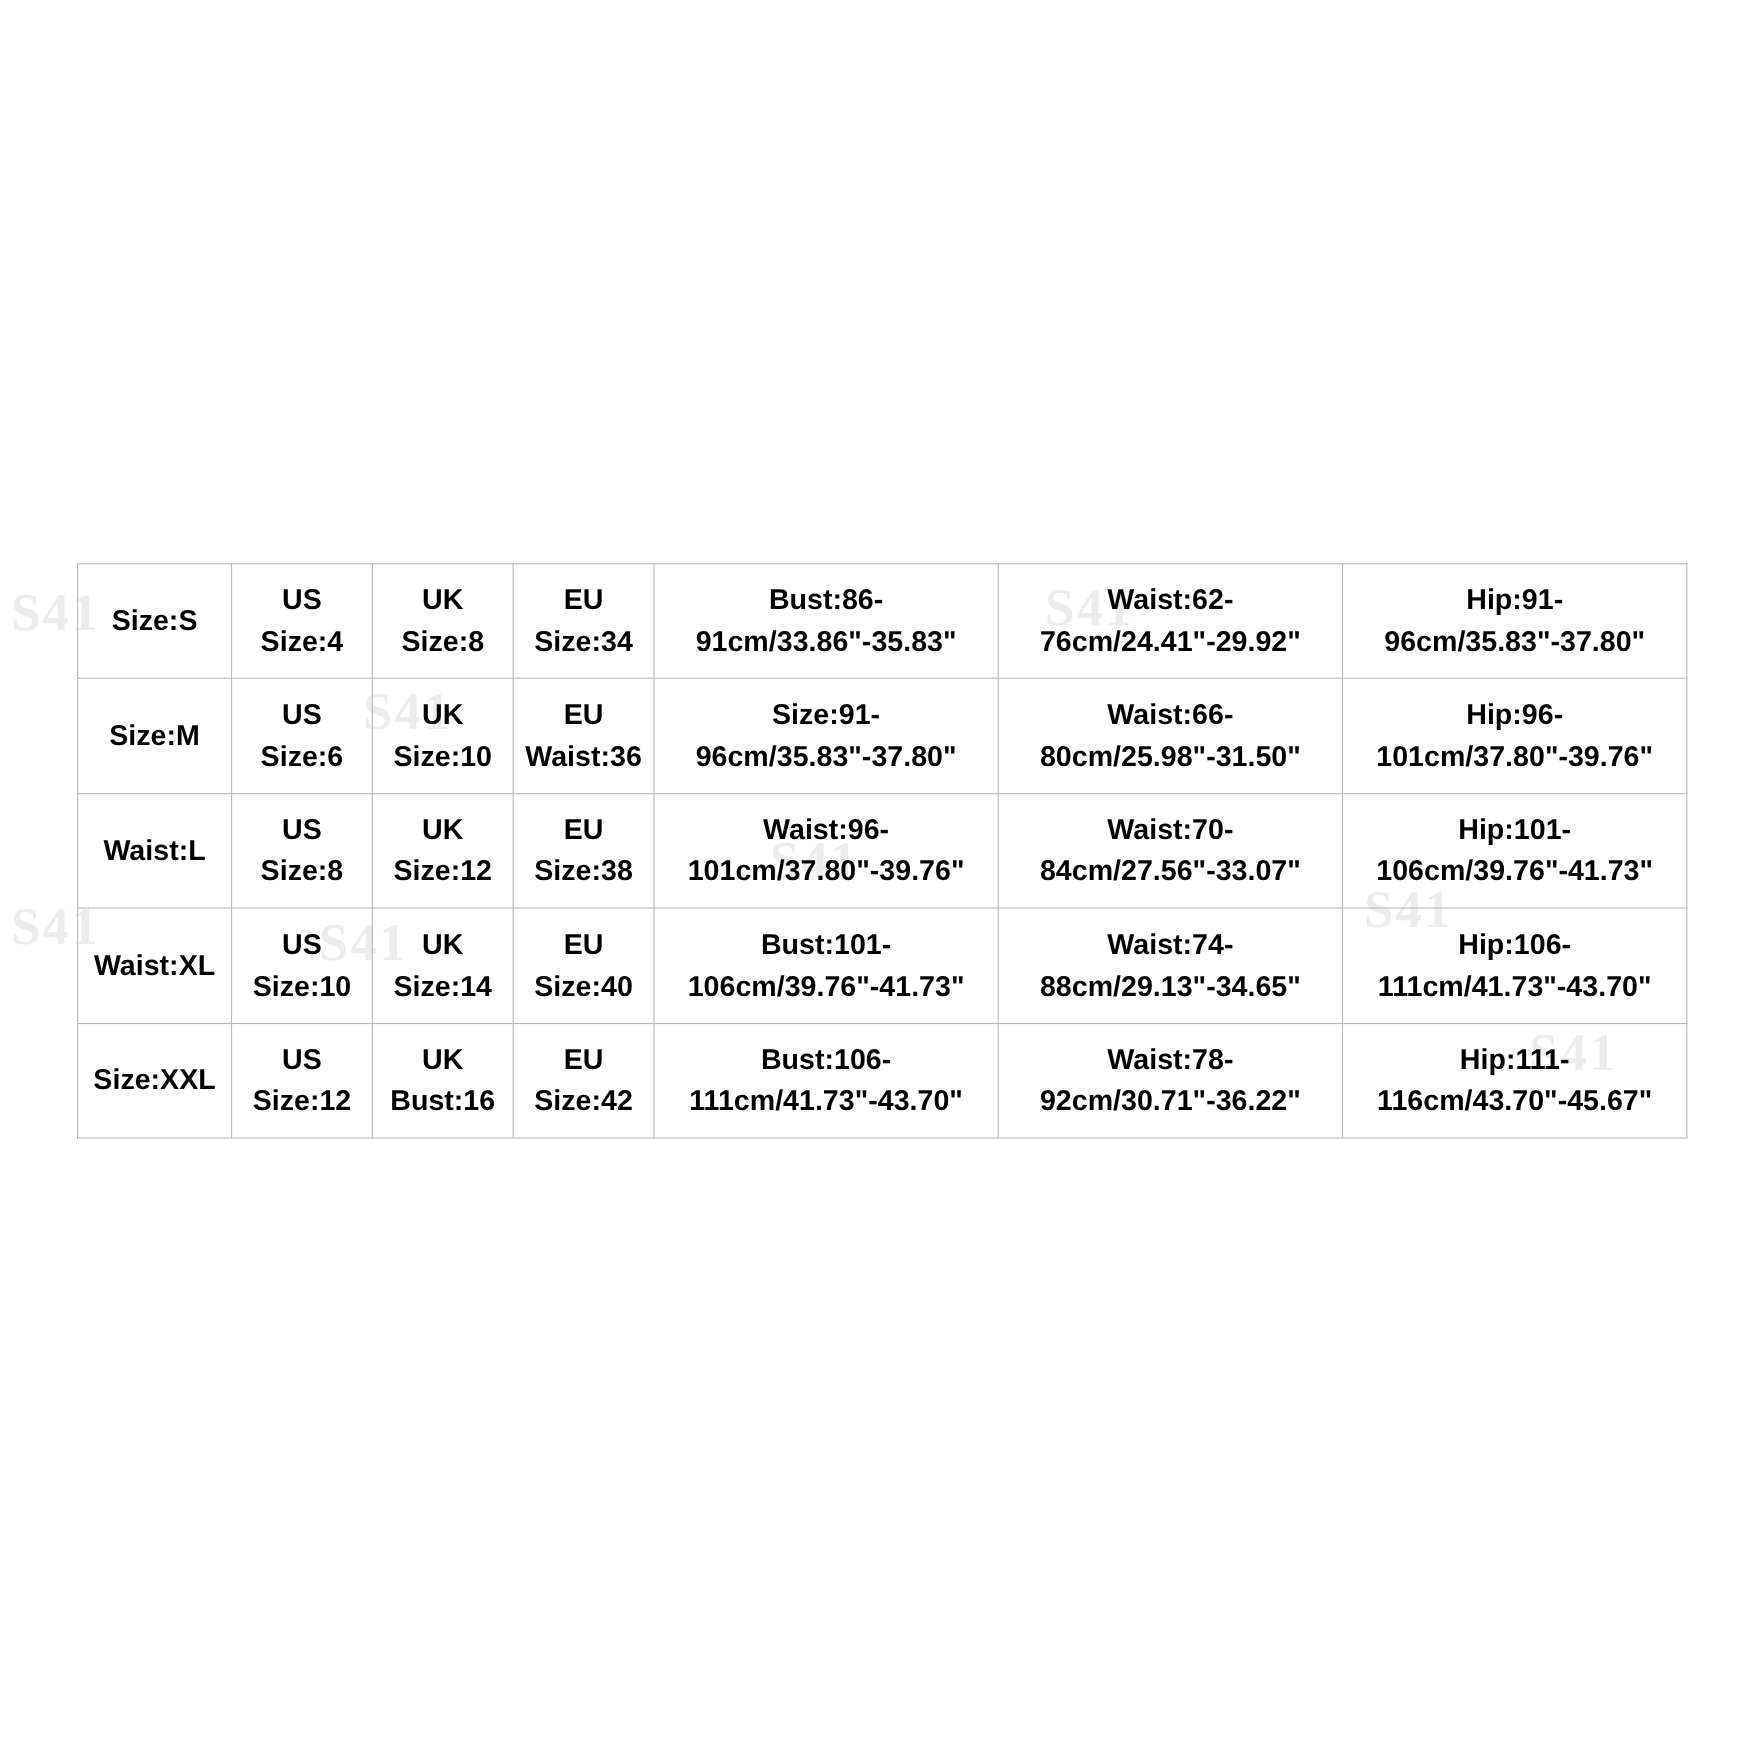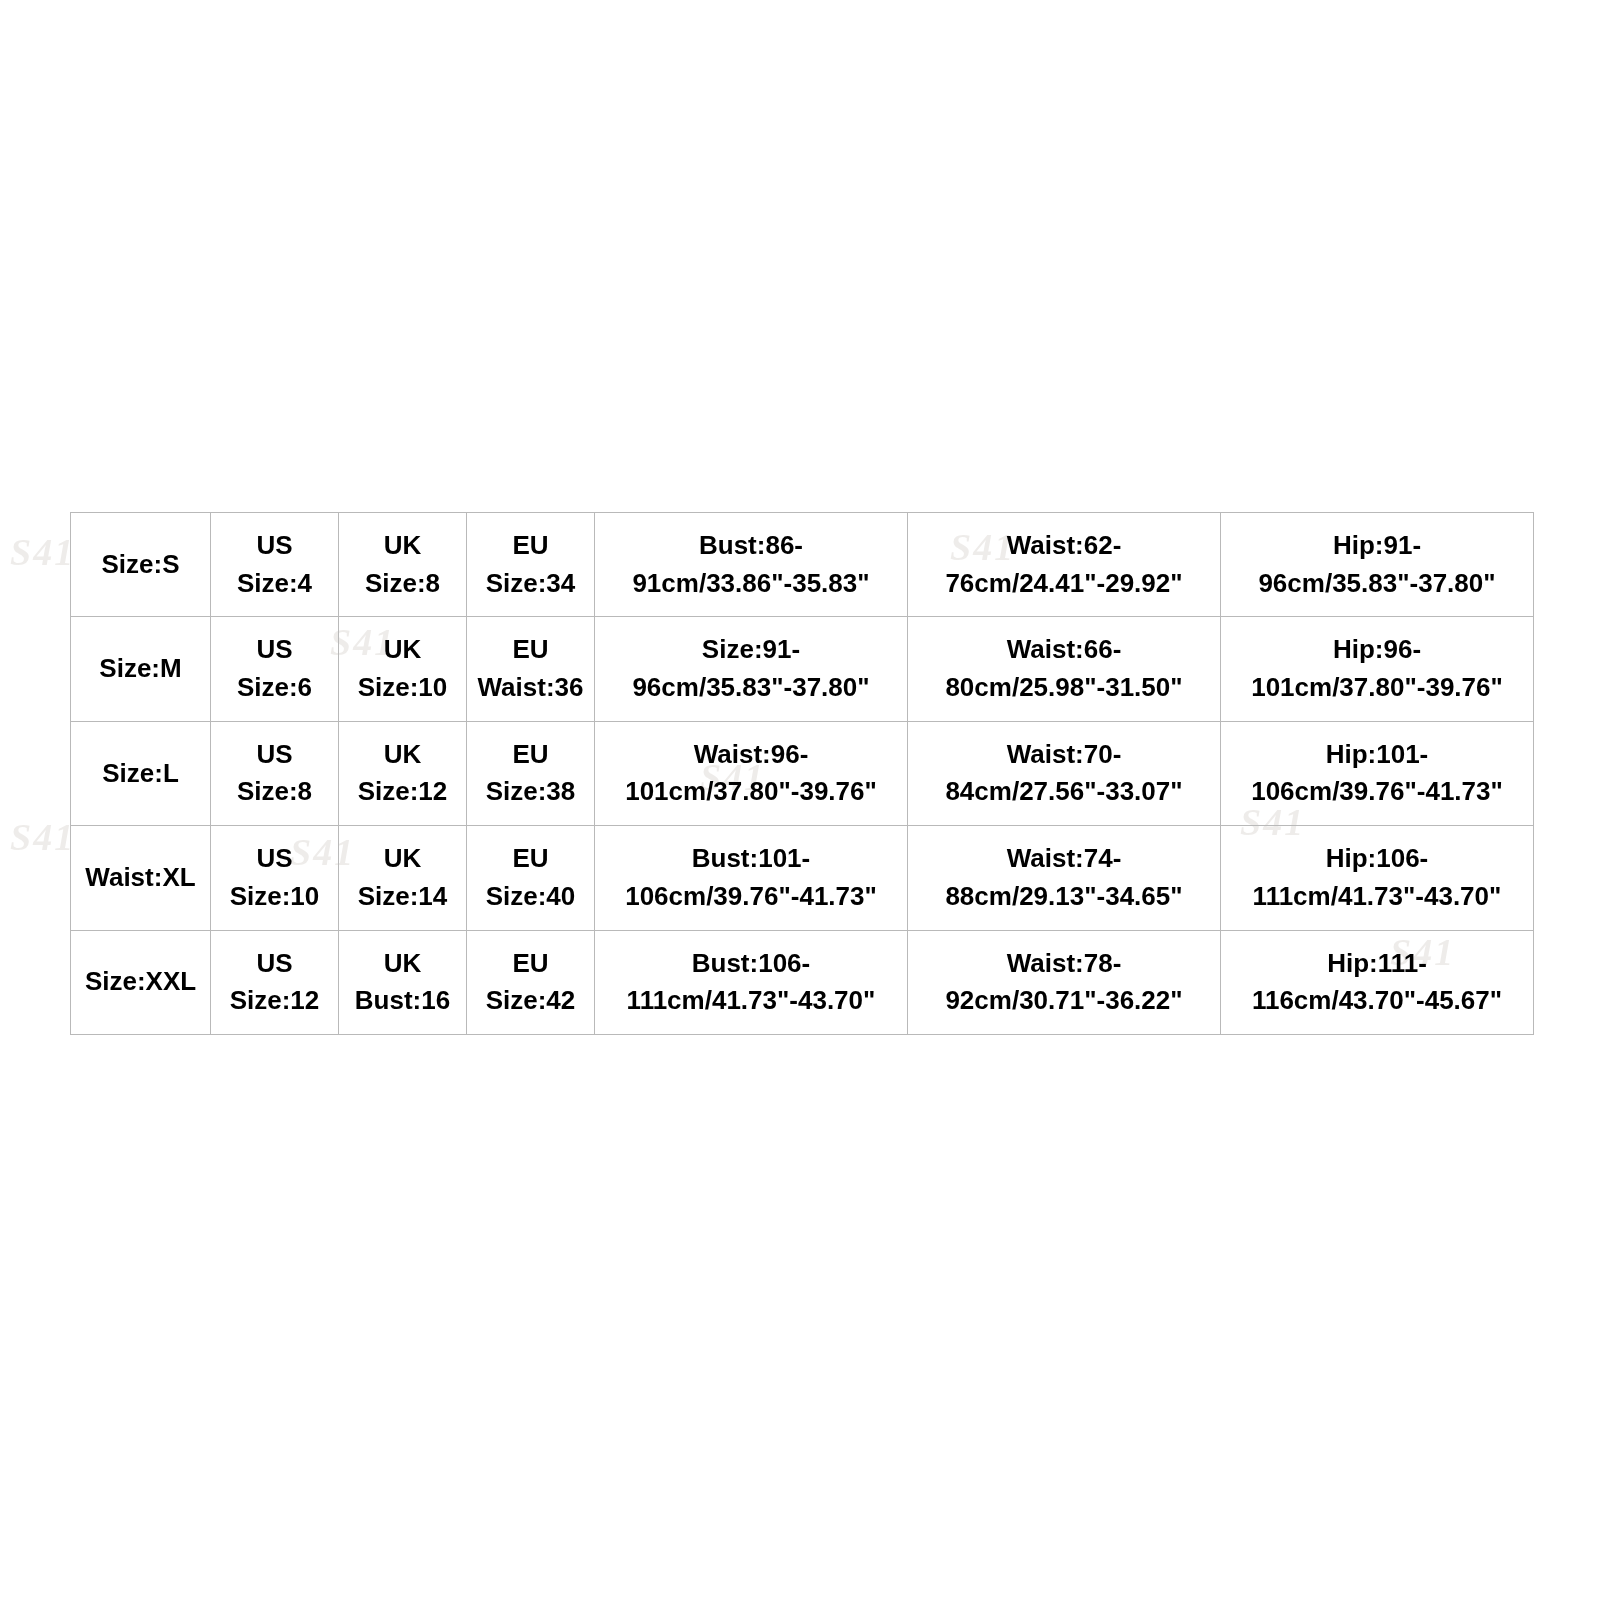--- a/index.html
+++ b/index.html
@@ -46,28 +46,27 @@
   col.c-uk    { width: 128px; }
   col.c-eu    { width: 128px; }
   col.c-meas  { width: 313px; }
 
   .cell-line { display: block; }
 
   
   .watermark {
     position: absolute;
     color: rgba(160, 150, 140, 0.18);
-    font-size: 38px;
+    font-size: 48px;
     font-weight: bold;
     font-family: "Liberation Serif", serif;
     letter-spacing: 2px;
     pointer-events: none;
     user-select: none;
     white-space: nowrap;
-    font-style: italic;
   }
   .wm1 { left: 10px;   top: 530px; }
   .wm2 { left: 330px;  top: 620px; }
   .wm3 { left: 950px;  top: 525px; }
   .wm4 { left: 700px;  top: 755px; }
   .wm5 { left: 1240px; top: 800px; }
   .wm6 { left: 10px;   top: 815px; }
   .wm7 { left: 290px;  top: 830px; }
   .wm8 { left: 1390px; top: 930px; }
 </style>
@@ -143,21 +142,21 @@
         <td>
           <span class="cell-line">Waist:66-</span>
           <span class="cell-line">80cm/25.98"-31.50"</span>
         </td>
         <td>
           <span class="cell-line">Hip:96-</span>
           <span class="cell-line">101cm/37.80"-39.76"</span>
         </td>
       </tr>
       <tr>
-        <td>Size:L</td>
+        <td>Waist:L</td>
         <td>
           <span class="cell-line">US</span>
           <span class="cell-line">Size:8</span>
         </td>
         <td>
           <span class="cell-line">UK</span>
           <span class="cell-line">Size:12</span>
         </td>
         <td>
           <span class="cell-line">EU</span>

